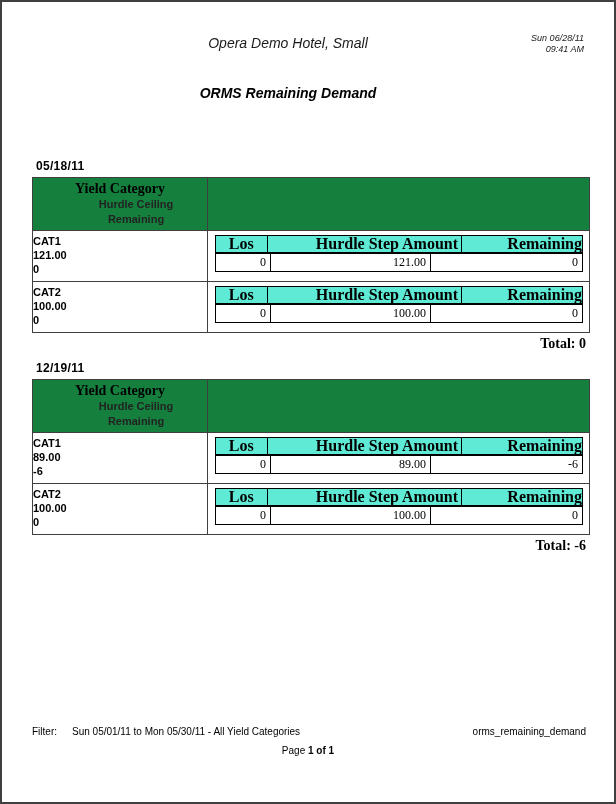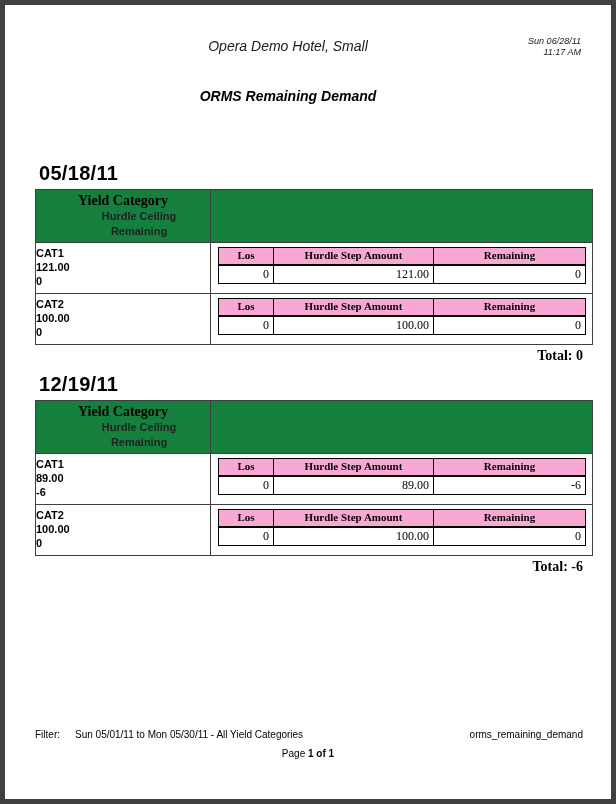--- a/index.html
+++ b/index.html
@@ -1,20 +1,20 @@
 <!DOCTYPE html>
 <html><head>
 <meta charset="utf-8">
 <style>
   html, body { margin: 0; padding: 0; background: #ffffff; }
   .page {
     position: relative;
     width: 616px; height: 804px;
     box-sizing: border-box;
-    border: 5px solid #404040;
+    border: 2px solid #404040;
     background: #ffffff;
     font-family: "Liberation Sans", sans-serif;
     color: #000;
     overflow: hidden;
   }
 
   
   .doc-header { position: relative; height: 157px; }
   .hotel-name {
     position: absolute; top: 33px; left: 0; right: 40px;
@@ -29,21 +29,21 @@
   .report-title {
     position: absolute; top: 83px; left: 0; right: 40px;
     text-align: center;
     font-style: italic; font-weight: bold; font-size: 14px;
   }
 
   
   .section { margin-bottom: 9px; }
   .section-date {
     margin: 0 0 4px 34px;
-    font-weight: bold; font-size: 20px;
+    font-weight: bold; font-size: 12px;
     letter-spacing: 0.3px;
   }
   .demand-table {
     margin-left: 30px; width: 558px;
     border: 1px solid #3f3f3f;
     box-sizing: border-box;
   }
   .tbl-header {
     display: flex; height: 52px;
     background: #15803d;
@@ -67,24 +67,24 @@
     font-weight: bold; font-size: 11px; line-height: 14px;
   }
   .row-right { flex: 1; position: relative; }
 
   .nested {
     position: absolute; left: 7px; top: 4px; width: 368px;
     border: 1px solid #000; box-sizing: border-box;
   }
   .nested-header {
     display: flex; height: 16px;
-    background: #f9a8d4;
+    background: #5eead4;
     border-bottom: 2px solid #000;
-    font-family: "Liberation Serif", serif; font-weight: bold; font-size: 11px;
-    text-align: center; line-height: 15px;
+    font-family: "Liberation Serif", serif; font-weight: bold; font-size: 16px;
+    text-align: center; line-height: 15px; gap: 45px;
   }
   .nested-data {
     display: flex; height: 17px;
     font-family: "Liberation Serif", serif; font-size: 12px;
     text-align: right; line-height: 16px;
   }
   .n-los { width: 55px; box-sizing: border-box; border-right: 1px solid #000; padding-right: 4px; }
   .n-hsa { width: 160px; box-sizing: border-box; border-right: 1px solid #000; padding-right: 4px; }
   .n-rem { flex: 1; padding-right: 4px; }
   .nested-header .n-los, .nested-header .n-hsa, .nested-header .n-rem { padding-right: 0; text-align: center; }
@@ -106,21 +106,21 @@
 </style>
 </head>
 <body>
 
 <div class="page">
 
   <div class="doc-header">
     <div class="hotel-name">Opera Demo Hotel, Small</div>
     <div class="datetime">
       <div>Sun 06/28/11</div>
-      <div>11:17 AM</div>
+      <div>09:41 AM</div>
     </div>
     <div class="report-title">ORMS Remaining Demand</div>
   </div>
 
   <div class="section">
     <div class="section-date">05/18/11</div>
 
     <div class="demand-table">
       <div class="tbl-header">
         <div class="hdr-left">

